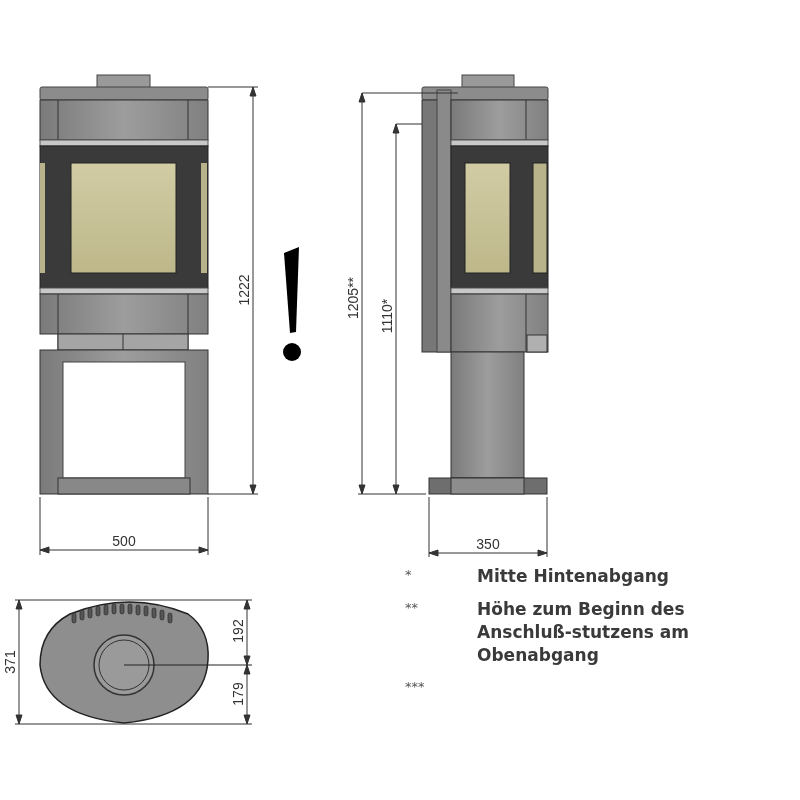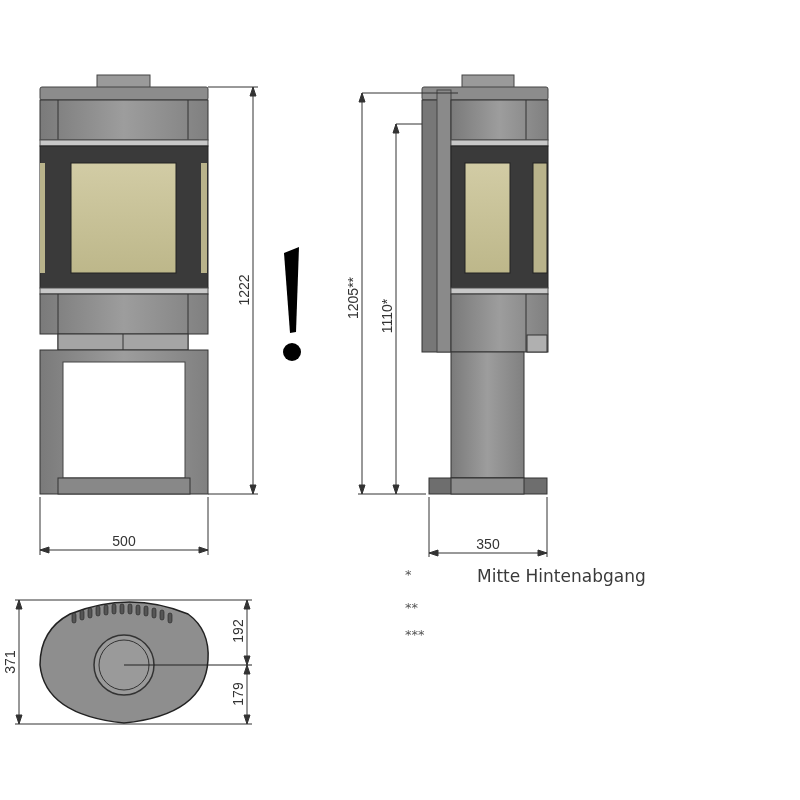--- a/index.html
+++ b/index.html
@@ -2,21 +2,21 @@
 <html><head>
 <meta charset="utf-8">
 <style>
   html, body { margin:0; padding:0; background:#ffffff; }
   body { width:800px; height:800px; position:relative; overflow:hidden; font-family:"Liberation Sans", sans-serif; }
   svg { position:absolute; left:0; top:0; }
   .dimtext { font-family:"Liberation Sans", sans-serif; font-size:14px; fill:#333; }
   .legend { position:absolute; left:405px; top:565px; width:390px; font-family:"DejaVu Sans", sans-serif; color:#333; }
   .legend-row { display:flex; margin-bottom:10px; }
   .legend-sym { width:72px; font-size:13px; color:#555; padding-top:2px; }
-  .legend-text { font-size:17px; line-height:23px; color:#3a3a3a; }
+  .legend-text { font-size:17px; line-height:23px; color:#3a3a3a;font-weight:bold; }
 </style>
 </head>
 <body>
 
 <svg width="800" height="800" viewBox="0 0 800 800">
   <defs>
     <linearGradient id="gBody" x1="0" x2="1" y1="0" y2="0">
       <stop offset="0" stop-color="#7a7a7a"></stop>
       <stop offset="0.5" stop-color="#9d9d9d"></stop>
       <stop offset="1" stop-color="#808080"></stop>
@@ -153,17 +153,18 @@
   <text class="dimtext" transform="translate(243,694) rotate(-90)" text-anchor="middle">179</text>
 </svg>
 
 <div class="legend">
   <div class="legend-row">
     <span class="legend-sym">*</span>
     <span class="legend-text">Mitte Hintenabgang</span>
   </div>
   <div class="legend-row">
     <span class="legend-sym">**</span>
+    <span class="legend-text" style="width:300px">Höhe zum Beginn des Anschluß-stutzens am Obenabgang</span>
   </div>
   <div class="legend-row">
     <span class="legend-sym">***</span>
   </div>
 </div>
 
 </body></html>

